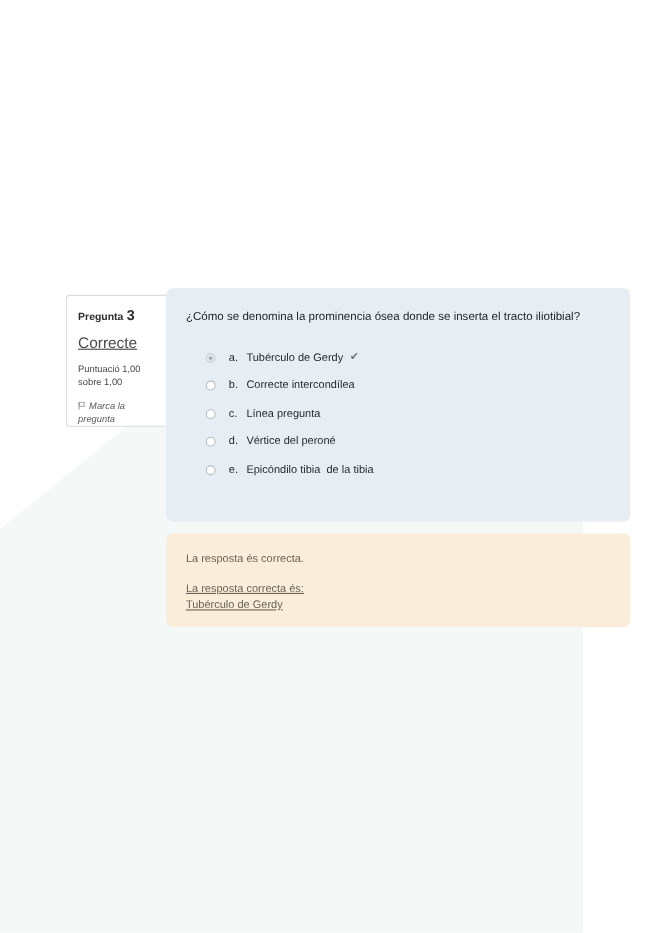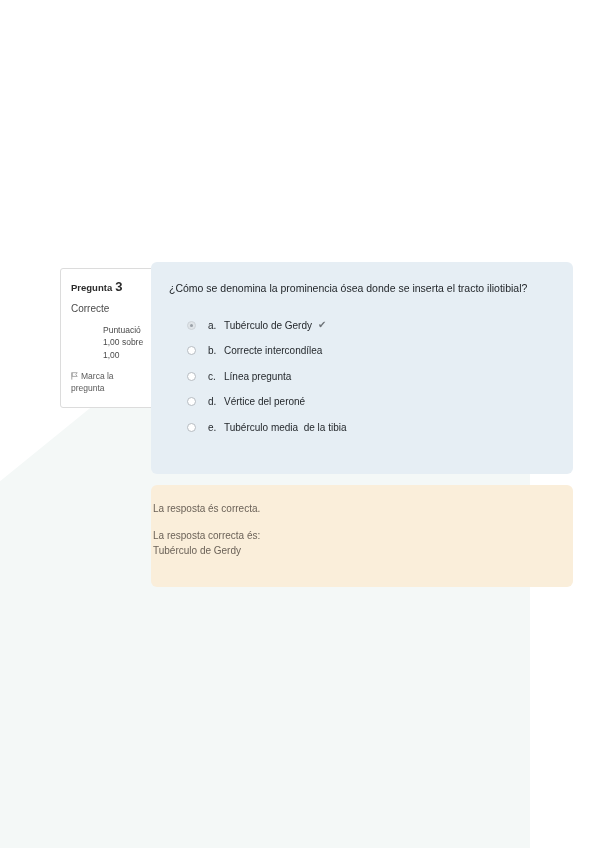--- a/index.html
+++ b/index.html
@@ -33,57 +33,58 @@
     inset: 0;
     z-index: 1;
   }
 
   
   .qinfo {
     position: absolute;
     left: 60px;
     top: 268px;
     width: 75px;
-    padding: 10px 10px 12px 10px;
+    padding: 10px 10px 0 10px;
     background: #ffffff;
     border: 1px solid #dcdcdc;
     border-radius: 3px;
     box-sizing: content-box;
   }
   .qinfo .qnum {
     font-size: 9.5px;
     font-weight: bold;
     color: #2b2b2b;
     line-height: 1.2;
     margin-bottom: 8px;
     white-space: nowrap;
   }
   .qinfo .qnum .big {
     font-size: 13px;
     font-weight: bold;
     margin-left: 3px;
   }
   .qinfo .state {
-    font-size: 10px;
+    font-size: 14px;
     color: #4a4a4a;
     margin-bottom: 9px;
     line-height: 1.25;
+    text-decoration: underline;
   }
   .qinfo .grade {
     font-size: 8.5px;
     color: #4a4a4a;
     line-height: 1.45;
     margin-bottom: 9px;
-    margin-left: 32px;
   }
   .qinfo .flagline {
     font-size: 8.5px;
     color: #5a5a5a;
     line-height: 1.45;
     display: block;
+    font-style: italic;
   }
   .flag-icon {
     display: inline-block;
     width: 7px;
     height: 8px;
     vertical-align: -1px;
     margin-right: 3px;
   }
 
   
@@ -158,33 +159,33 @@
     color: #6f7479;
     line-height: 1;
   }
 
   
   .fbbox {
     position: absolute;
     left: 151px;
     top: 485px;
     width: 422px;
-    height: 102px;
+    height: 85px;
     background: #faeeda;
     border-radius: 6px;
     box-sizing: border-box;
-    padding: 16px 20px 0 2px;
+    padding: 16px 20px 0 18px;
   }
   .fbline {
     font-size: 10px;
     color: #6b6258;
     line-height: 1.5;
   }
   .fbline.first { margin-bottom: 12px; }
-  .fbline.tight { margin-bottom: 0; }
+  .fbline.tight { margin-bottom: 0; text-decoration: underline; }
 </style>
 </head>
 <body>
 
 <div class="watermark"></div>
 
 <div class="page">
 
   <div class="qinfo">
     <div class="qnum">
@@ -227,21 +228,21 @@
 
       <li class="answer">
         <span class="radio"></span>
         <span class="alabel">d.</span>
         <span class="atext">Vértice del peroné</span>
       </li>
 
       <li class="answer">
         <span class="radio"></span>
         <span class="alabel">e.</span>
-        <span class="atext">Tubérculo media  de la tibia</span>
+        <span class="atext">Epicóndilo tibia  de la tibia</span>
       </li>
 
     </ul>
   </div>
 
   <div class="fbbox">
     <div class="fbline first">La resposta és correcta.</div>
     <div class="fbline tight">La resposta correcta és:</div>
     <div class="fbline tight">Tubérculo de Gerdy</div>
   </div>

